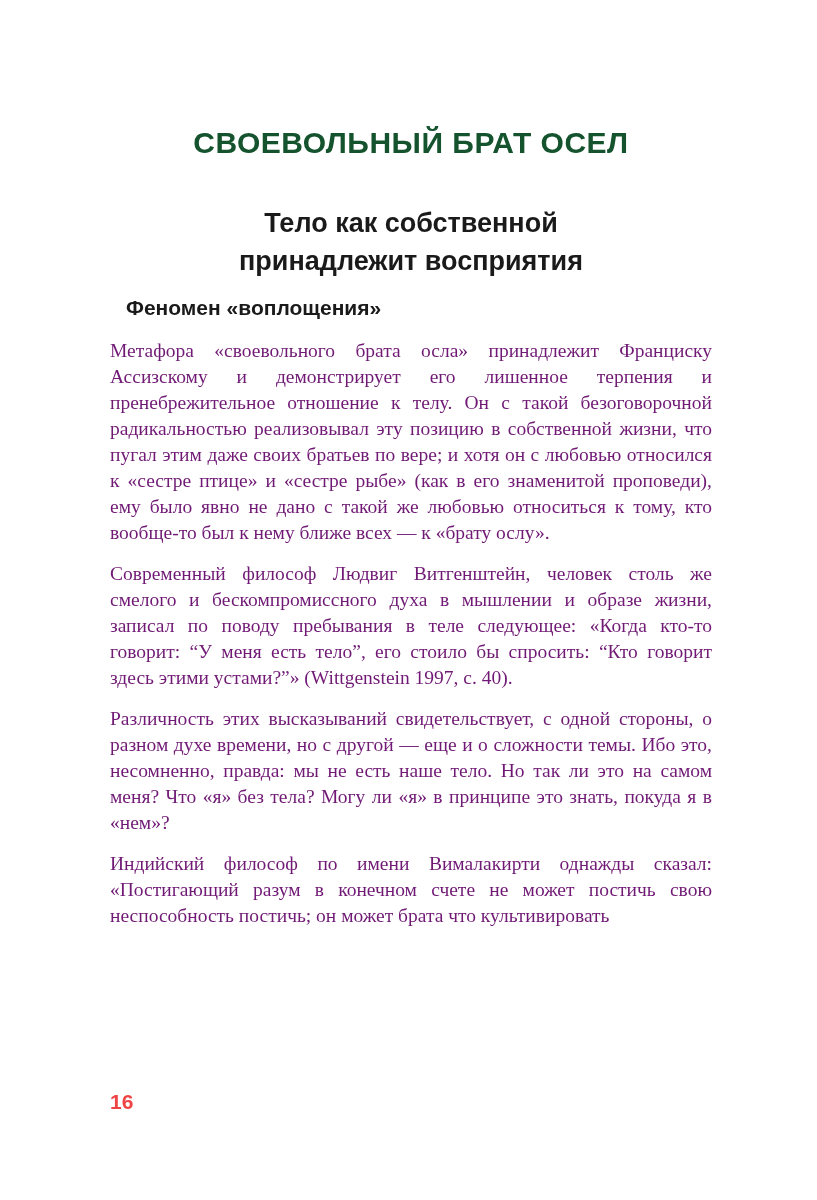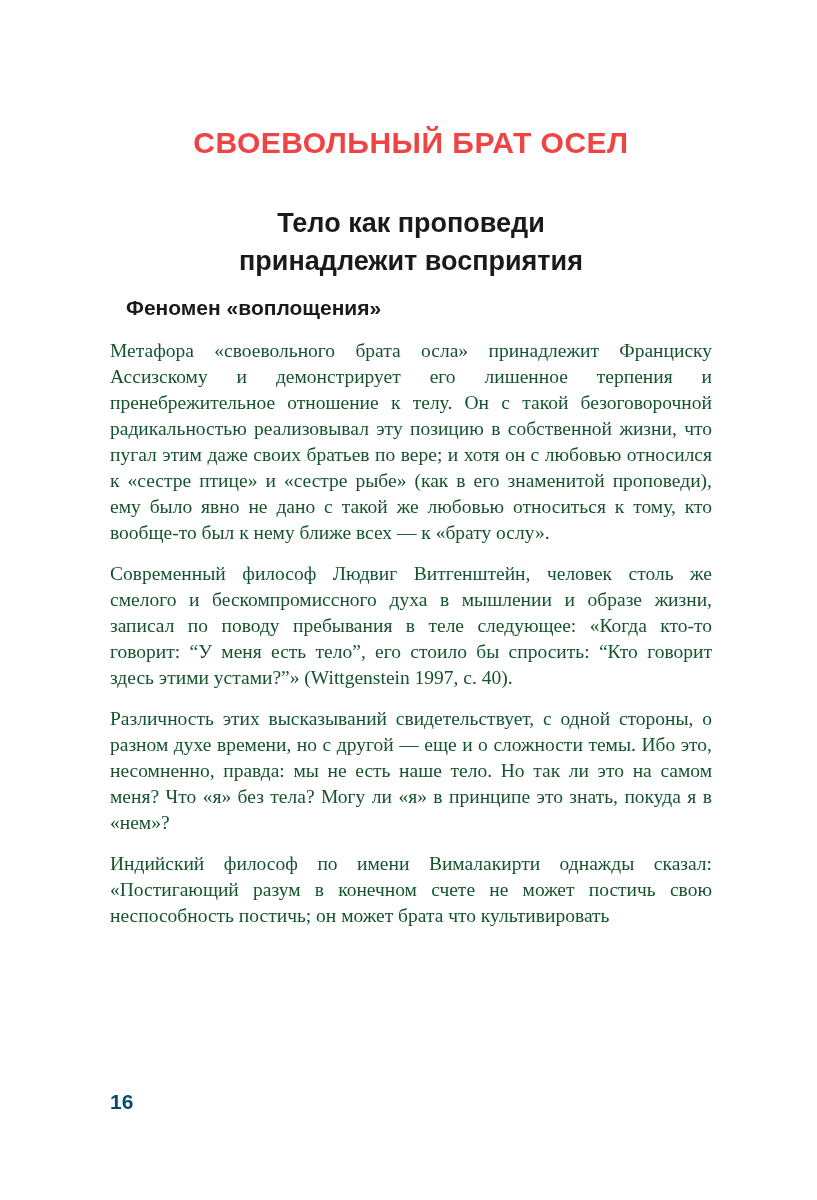--- a/index.html
+++ b/index.html
@@ -18,21 +18,21 @@
     color: #1c1c1c;
     overflow: hidden;
   }
   .title {
     margin: 0 0 44px 0;
     text-align: center;
     font-family: "Liberation Sans", sans-serif;
     font-weight: 700;
     font-size: 30px;
     letter-spacing: 0.5px;
-    color: #ef4444;
+    color: #14532d;
   }
   .subtitle {
     margin: 0 0 16px 0;
     text-align: center;
     font-family: "Liberation Sans", sans-serif;
     font-weight: 700;
     font-size: 27px;
     line-height: 38px;
     color: #1a1a1a;
   }
@@ -53,41 +53,41 @@
     font-family: "Liberation Sans", sans-serif;
     font-weight: 700;
     font-size: 21px;
     color: #1a1a1a;
   }
   .body-para {
     margin: 8px 0 15px 0;
     font-size: 19.5px;
     line-height: 26px;
     text-align: justify;
-    color: #14532d;
+    color: #701a75;
   }
   .page-number {
     position: absolute;
     left: 110px;
     top: 1090px;
     font-family: "Liberation Sans", sans-serif;
     font-weight: 700;
     font-size: 21px;
-    color: #0c4a6e;
+    color: #ef4444;
   }
 </style>
 </head>
 <body>
 
 <div class="page">
 
   <h1 class="title">СВОЕВОЛЬНЫЙ БРАТ ОСЕЛ</h1>
 
   <h2 class="subtitle">
-    <span class="subtitle-line">Тело как проповеди</span>
+    <span class="subtitle-line">Тело как собственной</span>
     <span class="subtitle-line">принадлежит восприятия</span>
   </h2>
 
 
   <h3 class="section-heading">Феномен «воплощения»</h3>
 
   <p class="body-para">Метафора «своевольного брата осла» принадлежит Франциску Ассизскому и демонстрирует его лишенное терпения и пренебрежительное отношение к телу. Он с такой безоговорочной радикальностью реализовывал эту позицию в собственной жизни, что пугал этим даже своих братьев по вере; и хотя он с любовью относился к «сестре птице» и «сестре рыбе» (как в его знаменитой проповеди), ему было явно не дано с такой же любовью относиться к тому, кто вообще-то был к нему ближе всех — к «брату ослу».</p>
 
   <p class="body-para">Современный философ Людвиг Витгенштейн, человек столь же смелого и бескомпромиссного духа в мышлении и образе жизни, записал по поводу пребывания в теле следующее: «Когда кто-то говорит: “У меня есть тело”, его стоило бы спросить: “Кто говорит здесь этими устами?”» (Wittgenstein 1997, с. 40).</p>
 

